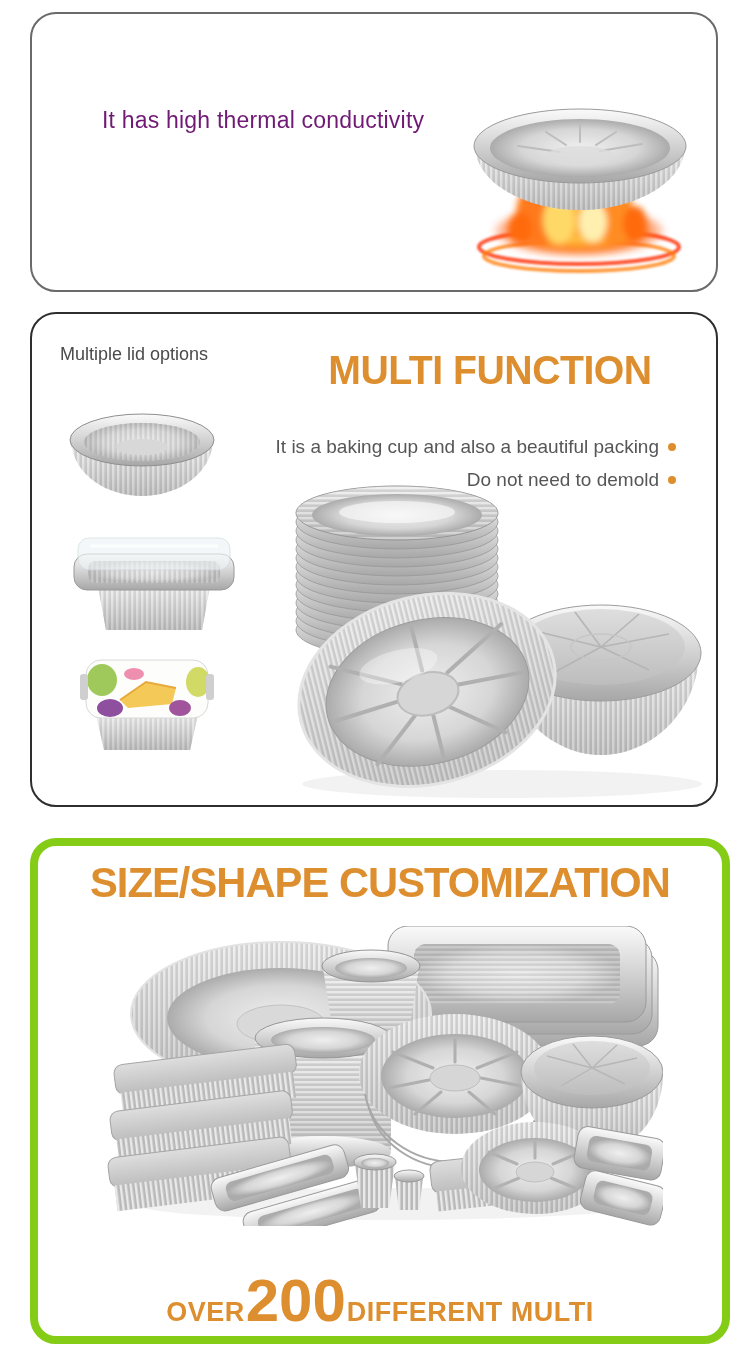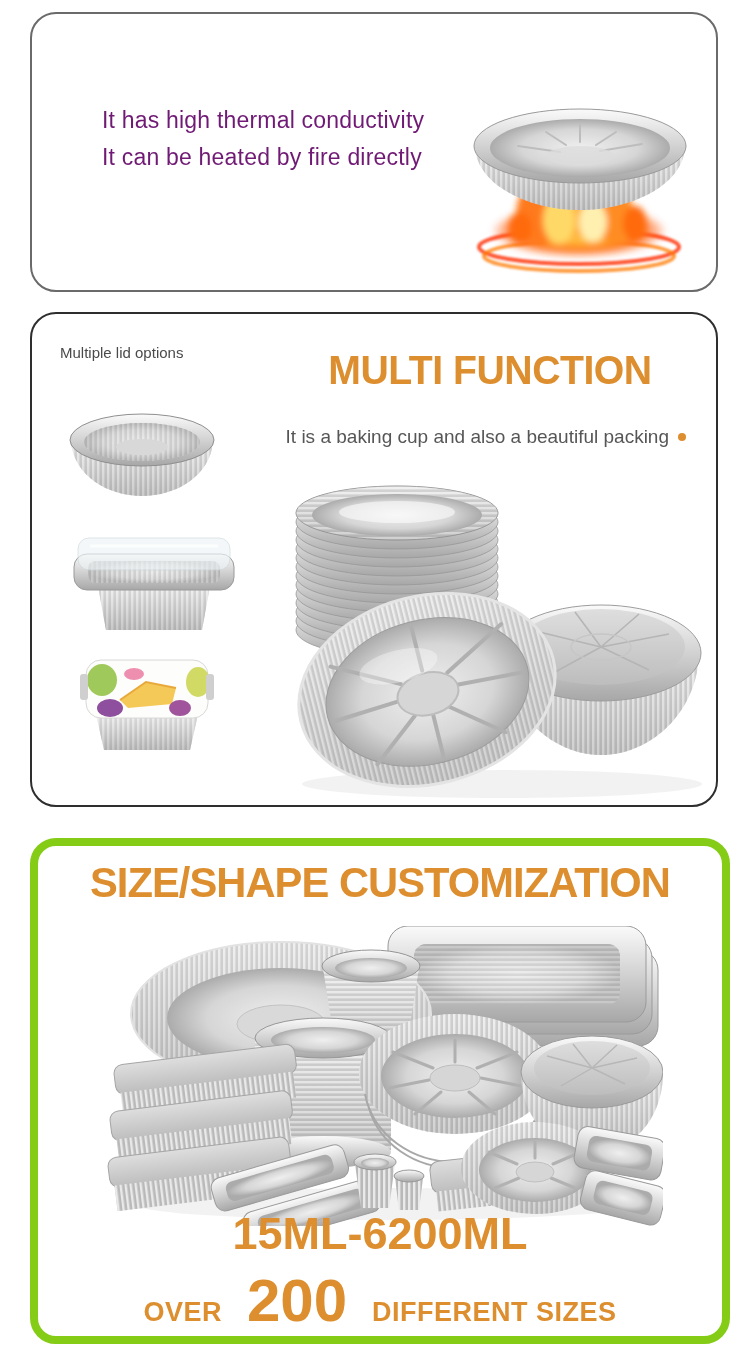--- a/index.html
+++ b/index.html
@@ -4,46 +4,45 @@
 <style>
   html,body{margin:0;padding:0;background:#ffffff;}
   #page{position:relative;width:750px;height:1349px;background:#ffffff;overflow:hidden;
         font-family:"Liberation Sans",sans-serif;}
   .card{position:absolute;left:30px;width:684px;background:#ffffff;border-radius:26px;}
   #card-thermal{top:12px;height:276px;border:2px solid #6a6a6a;}
   #card-multi{top:312px;height:491px;border:2px solid #2e2e2e;}
   #card-size{top:838px;height:490px;border:8px solid #84cc16;}
   .abs{position:absolute;}
   .thermal-text{left:22px;top:88px;font-size:23px;line-height:37px;color:#701a75;letter-spacing:.2px;margin-left:48px;}
-  .lid-label{left:28px;top:30px;font-size:15px;color:#4a4a4a;}
+  .lid-label{left:28px;top:30px;font-size:18px;color:#4a4a4a;}
   .multi-title{left:240px;top:34px;width:436px;text-align:center;font-size:40px;font-weight:bold;
                color:#DD8E2E;letter-spacing:-.5px;transform:scaleX(.98);}
-  .benefits{right:24px;top:100px;text-align:right;list-style:none;margin:6px;padding:0;}
+  .benefits{right:24px;top:100px;text-align:right;list-style:none;margin:16px;padding:0;}
   .benefits li{font-size:19px;color:#565656;height:33px;line-height:33px;white-space:nowrap;}
   .dot{display:inline-block;width:8px;height:8px;border-radius:50%;background:#DD8E2E;
        margin-left:9px;vertical-align:2px;}
   .size-title{left:0;top:12px;width:684px;text-align:center;font-size:43px;font-weight:bold;
               color:#DD8E2E;letter-spacing:-1px;transform:scaleX(.97);}
   .range-text{left:0;top:362px;width:684px;text-align:center;font-size:45px;font-weight:bold;
               color:#DD8E2E;letter-spacing:0;}
   .sizes-line{left:0;top:420px;width:684px;display:flex;justify-content:center;align-items:baseline;
-              gap:25px;color:#DD8E2E;font-weight:bold;}
+              gap:1px;color:#DD8E2E;font-weight:bold;}
   .sizes-line .sm{font-size:27px;letter-spacing:.5px;}
   .sizes-line .lg{font-size:60px;letter-spacing:0;}
   svg{display:block;}
 </style>
 </head>
 <body>
 
 <div id="page">
 
   <section class="card" id="card-thermal">
     <div class="abs thermal-text">
       <div>It has high thermal conductivity</div>
-      <div>It can be heated by fire directly</div>
     </div>
 
     <svg class="abs" style="left:428px;top:76px" width="242" height="192" viewBox="0 0 242 192">
       <defs>
         <linearGradient id="gSilver" x1="0" y1="0" x2="0" y2="1">
           <stop offset="0" stop-color="#fafafa"></stop>
             <stop offset=".5" stop-color="#d2d2d2"></stop>
             <stop offset="1" stop-color="#a7a7a7"></stop>
         </linearGradient>
         <linearGradient id="gLid" x1="0" y1="0" x2="0" y2="1">
@@ -103,20 +102,21 @@
       </g>
     </svg>
   </section>
 
   <section class="card" id="card-multi">
     <div class="abs lid-label">Multiple lid options</div>
     <h2 class="abs multi-title" style="margin:0">MULTI FUNCTION</h2>
 
     <ul class="abs benefits">
       <li><span>It is a baking cup and also a beautiful packing</span><span class="dot"></span></li>
+      <li><span>Do not need to demold</span><span class="dot"></span></li>
     </ul>
 
     <svg class="abs" style="left:30px;top:88px" width="160" height="108" viewBox="0 0 160 108">
       <path d="M9,40 C12,74 46,94 80,94 C114,94 148,74 151,40 Z" fill="url(#pFluteV)"></path>
       <path d="M9,40 C12,74 46,94 80,94 C114,94 148,74 151,40 Z" fill="url(#gSilver)" opacity=".45"></path>
       <ellipse cx="80" cy="38" rx="72" ry="26" fill="url(#gSilver)" stroke="#8f8f8f"></ellipse>
       <ellipse cx="80" cy="40" rx="58" ry="19" fill="url(#pFluteV)"></ellipse>
       <ellipse cx="80" cy="40" rx="58" ry="19" fill="url(#gInner)" opacity=".6"></ellipse>
       <ellipse cx="80" cy="45" rx="26" ry="8" fill="#d8d8d8"></ellipse>
     </svg>
@@ -294,22 +294,21 @@
       <g transform="rotate(10 515 230)">
         <rect x="472" y="206" width="88" height="42" rx="10" fill="url(#gSilver)" stroke="#9a9a9a"></rect>
         <rect x="484" y="214" width="64" height="26" rx="7" fill="url(#gInner)"></rect>
       </g>
       <g transform="rotate(14 520 276)">
         <rect x="478" y="252" width="82" height="40" rx="10" fill="url(#gSilver)" stroke="#9a9a9a"></rect>
         <rect x="490" y="260" width="58" height="24" rx="7" fill="url(#gInner)"></rect>
       </g>
     </svg>
 
-    <div class="abs range-text">15ML-6200ML</div>
 
     <div class="abs sizes-line">
       <span class="sm">OVER</span>
       <span class="lg">200</span>
-      <span class="sm">DIFFERENT SIZES</span>
+      <span class="sm">DIFFERENT MULTI</span>
     </div>
   </section>
 
 </div>
 
 </body></html>

